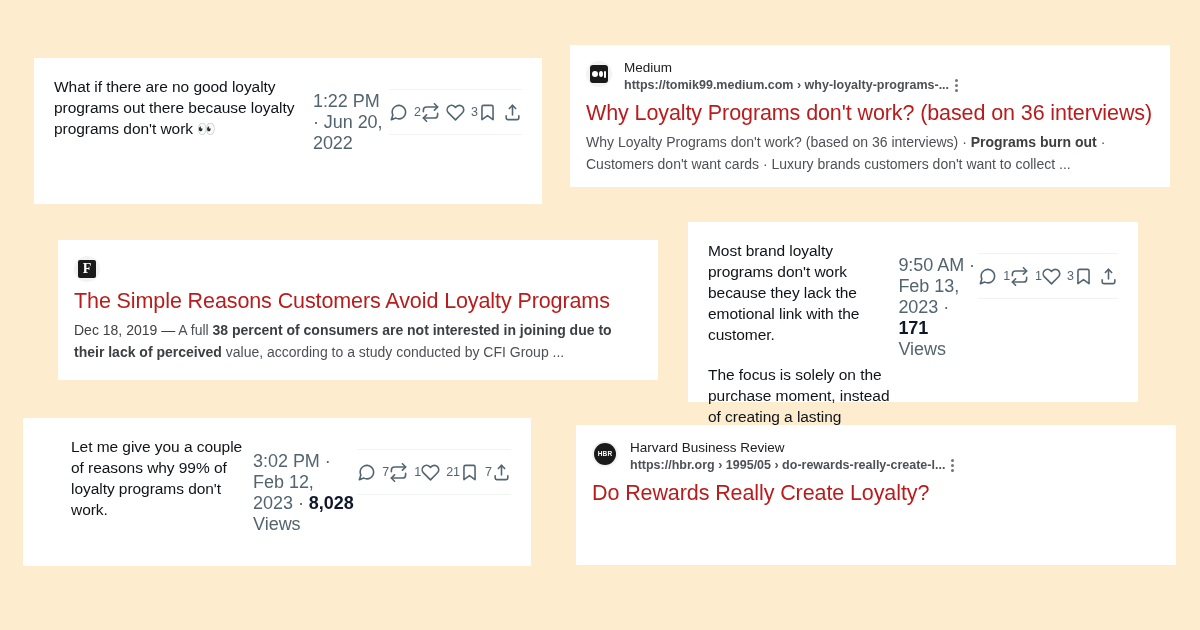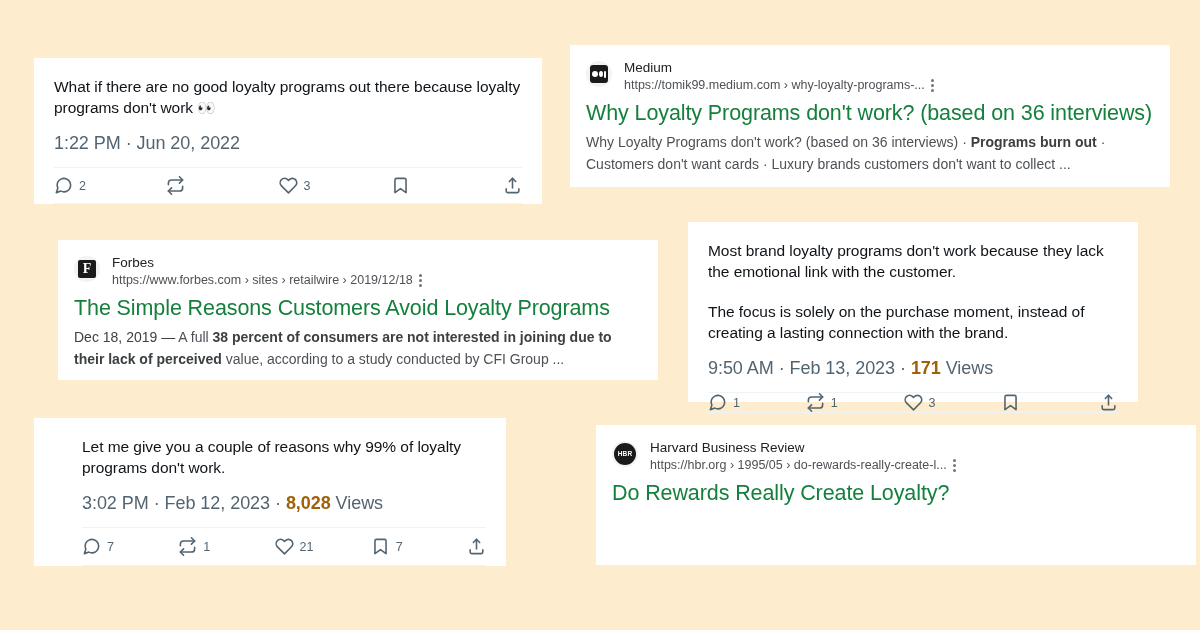--- a/index.html
+++ b/index.html
@@ -19,41 +19,41 @@
   
   .card {
     position: absolute;
     background: #ffffff;
   }
 
   
   .tweet {
     padding: 18px 20px 0 20px;
     display: flex;
-    flex-direction: column;
+    flex-direction: row;
   }
   .tweet-text {
     font-size: 15.5px;
     line-height: 21px;
     color: #0f1419;
     letter-spacing: -0.05px;
   }
   .tweet-text p { margin: 0; }
   .tweet-text p + p { margin-top: 19px; }
   .emoji-eyes {
     font-size: 15px;
     letter-spacing: 0;
   }
   .tweet-meta {
     font-size: 18px;
     color: #536471;
     margin-top: 15px;
     letter-spacing: -0.05px;
   }
-  .tweet-meta b { color: #a16207; font-weight: 700; }
+  .tweet-meta b { color: #0f172a; font-weight: 700; }
   .tweet-actions {
     margin-top: 13px;
     border-top: 1px solid #eff3f4;
     border-bottom: 1px solid #eff3f4;
     height: 46px;
     display: flex;
     align-items: center;
   }
   .action {
     display: flex;
@@ -112,21 +112,21 @@
   .fav-medium .m1 { width: 6px; height: 6px; }
   .fav-medium .m2 { width: 4px; height: 6px; border-radius: 50%; }
   .fav-medium .m3 { width: 2px; height: 7px; border-radius: 1px; }
 
   .g-site-block { min-width: 0; }
   .g-site {
     font-size: 13.5px;
     color: #202124;
     line-height: 18px;
   }
-  .g-url-row { display: flex; gap: 2px; }
+  .g-url-row { display: flex; gap: 2px; font-weight: bold; }
   .g-url {
     font-size: 12.5px;
     color: #4d5156;
     line-height: 17px;
     white-space: nowrap;
   }
   .dots-icon {
     display: flex;
     flex-direction: column;
     gap: 2px;
@@ -139,21 +139,21 @@
     background: #70757a;
   }
   .g-title {
     font-size: 21.5px;
     line-height: 27px;
     color: #1a0dab;
     margin-top: 6px;
     letter-spacing: -0.1px;
     white-space: nowrap;
   }
-  .g-title.blueish { color: #15803d; }
+  .g-title.blueish { color: #b91c1c; }
   .g-snippet {
     font-size: 14px;
     line-height: 22px;
     color: #4d5156;
     margin-top: 4px;
   }
   .g-snippet b { color: #3c4043; font-weight: 700; margin-top: 24px; }
   .g-snippet .date { color: #404040; }
 </style>
 </head>
@@ -243,31 +243,20 @@
   </div>
 </div>
 
 <div class="card gresult" style="left:58px; top:240px; width:600px; height:140px;">
   <div class="g-head">
     <div class="favicon">
       <div class="fav-inner-square" style="border-radius:2px;">
         <span class="fav-f">F</span>
       </div>
     </div>
-    <div class="g-site-block">
-      <div class="g-site">Forbes</div>
-      <div class="g-url-row">
-        <div class="g-url">https://www.forbes.com › sites › retailwire › 2019/12/18</div>
-        <div class="dots-icon">
-            <span></span>
-            <span></span>
-            <span></span>
-          </div>
-      </div>
-    </div>
   </div>
   <div class="g-title blueish">The Simple Reasons Customers Avoid Loyalty Programs</div>
   <div class="g-snippet">
     <span class="date">Dec 18, 2019 — </span><span>A full </span><b>38 percent of consumers are not interested in joining due to their lack of perceived</b><span> value, according to a study conducted by CFI Group ...</span>
   </div>
 </div>
 
 <div class="card tweet" style="left:688px; top:222px; width:450px; height:180px;">
   <div class="tweet-text">
     <p>Most brand loyalty programs don't work because they lack the emotional link with the customer.</p>
@@ -317,21 +306,21 @@
         <svg width="19" height="19" viewBox="0 0 24 24" fill="none" stroke="#536471" stroke-width="2" stroke-linecap="round" stroke-linejoin="round">
             <path d="M4 16v3a2 2 0 0 0 2 2h12a2 2 0 0 0 2-2v-3"></path>
             <polyline points="16 7 12 3 8 7"></polyline>
             <line x1="12" y1="3" x2="12" y2="15"></line>
           </svg>
       </span>
     </div>
   </div>
 </div>
 
-<div class="card tweet" style="left:34px; top:418px; width:472px; height:148px;padding-left:48px;">
+<div class="card tweet" style="left:23px; top:418px; width:508px; height:148px;padding-left:48px;">
   <div class="tweet-text">
     <p>Let me give you a couple of reasons why 99% of loyalty programs don't work.</p>
   </div>
   <div class="tweet-meta">
     <span>3:02 PM · Feb 12, 2023 · </span><b>8,028</b><span> Views</span>
   </div>
   <div class="tweet-actions">
     <div class="action">
       <span>
         <svg width="19" height="19" viewBox="0 0 24 24" fill="none" stroke="#536471" stroke-width="2" stroke-linecap="round" stroke-linejoin="round">
@@ -372,21 +361,21 @@
         <svg width="19" height="19" viewBox="0 0 24 24" fill="none" stroke="#536471" stroke-width="2" stroke-linecap="round" stroke-linejoin="round">
             <path d="M4 16v3a2 2 0 0 0 2 2h12a2 2 0 0 0 2-2v-3"></path>
             <polyline points="16 7 12 3 8 7"></polyline>
             <line x1="12" y1="3" x2="12" y2="15"></line>
           </svg>
       </span>
     </div>
   </div>
 </div>
 
-<div class="card gresult" style="left:596px; top:425px; width:600px; height:140px;">
+<div class="card gresult" style="left:576px; top:425px; width:600px; height:140px;">
   <div class="g-head">
     <div class="favicon">
       <div class="fav-inner-circle">
         <span class="fav-hbr">HBR</span>
       </div>
     </div>
     <div class="g-site-block">
       <div class="g-site">Harvard Business Review</div>
       <div class="g-url-row">
         <div class="g-url">https://hbr.org › 1995/05 › do-rewards-really-create-l...</div>

